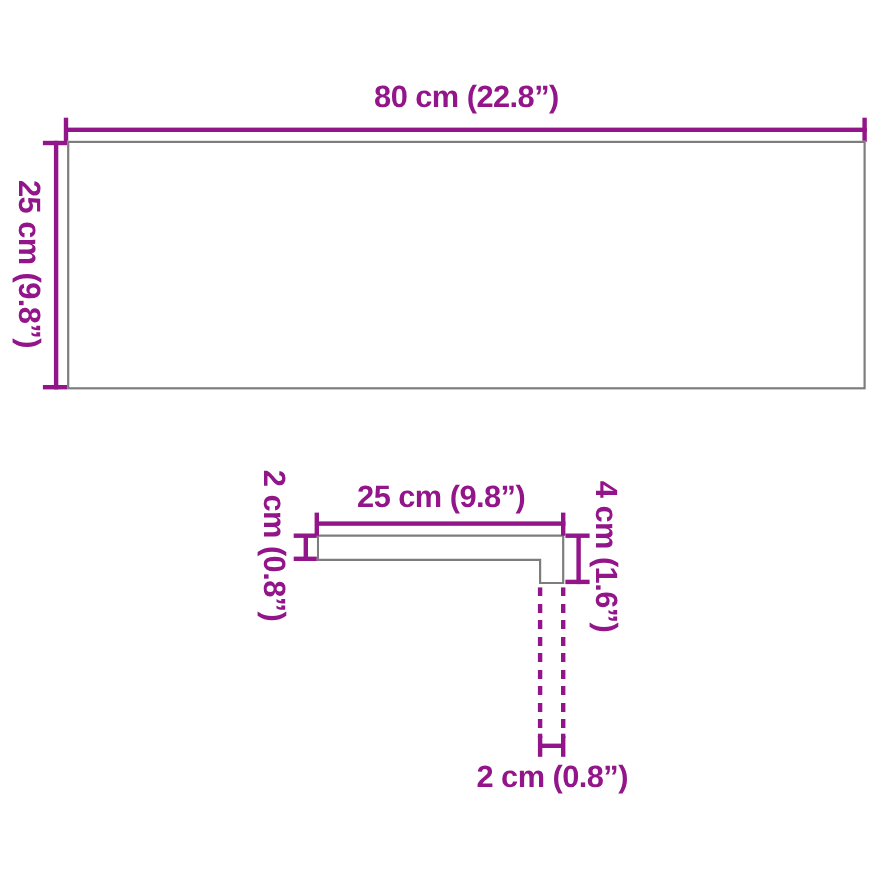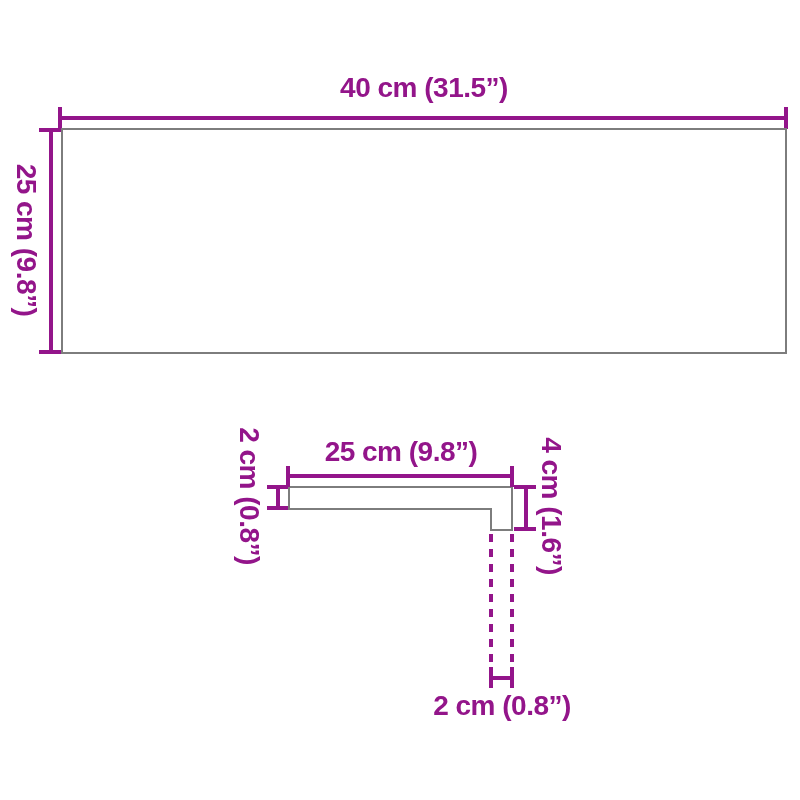--- a/index.html
+++ b/index.html
@@ -41,21 +41,21 @@
   }
   .profile-svg{ position:absolute; left:288px; top:485px; }
 </style>
 </head>
 <body>
 
 <div class="canvas">
 
   <section>
 
-    <div class="dim-label" style="left:61px;top:72px;width:726px;">40 cm (31.5”)</div>
+    <div class="dim-label" style="left:61px;top:72px;width:726px;">80 cm (22.8”)</div>
     <div class="dline" style="left:60px;top:116px;width:728px;height:4px;"></div>
     <div class="dline" style="left:58px;top:107px;width:4px;height:22px;"></div>
     <div class="dline" style="left:784px;top:107px;width:4px;height:22px;"></div>
 
     <div class="dim-label rot" style="left:-174px;top:224px;">25 cm (9.8”)</div>
     <div class="dline" style="left:49px;top:128px;width:4px;height:226px;"></div>
     <div class="dline" style="left:39px;top:128px;width:22px;height:4px;"></div>
     <div class="dline" style="left:39px;top:350px;width:22px;height:4px;"></div>
 
     <div class="board-rect"></div>

